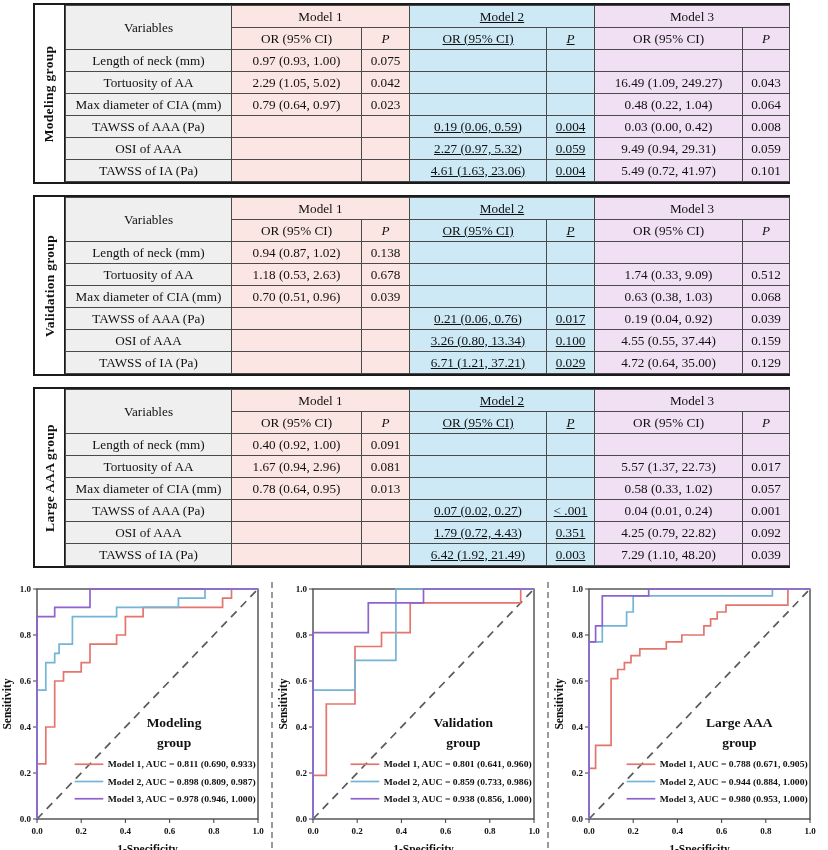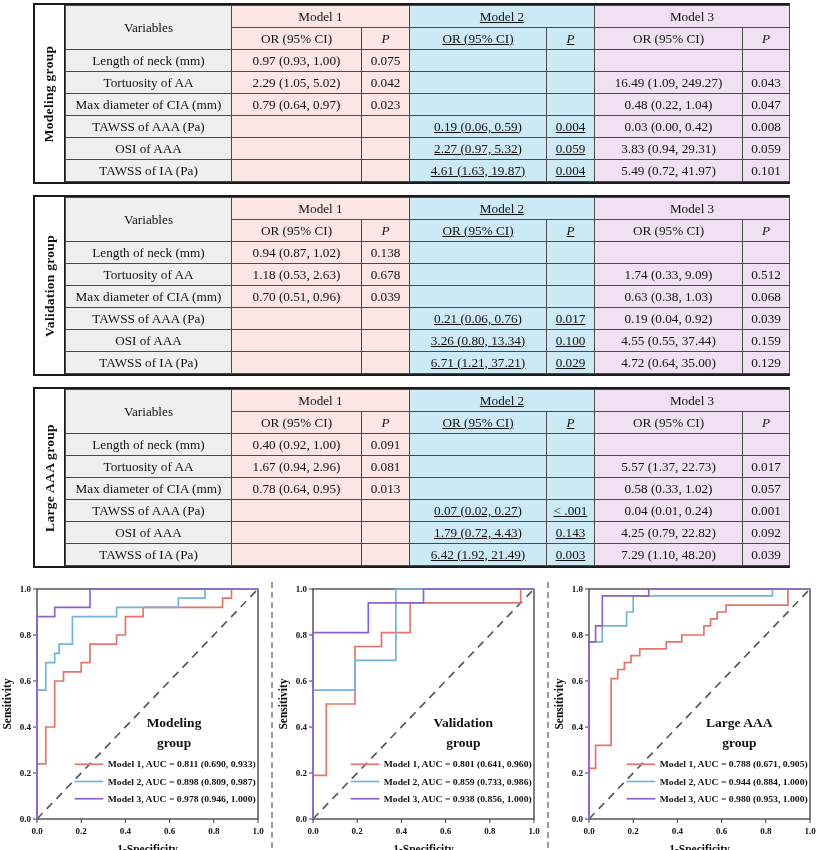--- a/index.html
+++ b/index.html
@@ -80,45 +80,45 @@
               <td class="bg-m3">16.49 (1.09, 249.27)</td>
               <td class="bg-m3 bold">0.043</td>
             </tr>
             <tr>
               <td class="var-cell">Max diameter of CIA (mm)</td>
               <td class="bg-m1">0.79 (0.64, 0.97)</td>
               <td class="bg-m1 bold">0.023</td>
               <td class="bg-m2"></td>
               <td class="bg-m2"></td>
               <td class="bg-m3">0.48 (0.22, 1.04)</td>
-              <td class="bg-m3">0.047</td>
+              <td class="bg-m3">0.064</td>
             </tr>
             <tr>
               <td class="var-cell">TAWSS of AAA (Pa)</td>
               <td class="bg-m1"></td>
               <td class="bg-m1"></td>
               <td class="bg-m2">0.19 (0.06, 0.59)</td>
               <td class="bg-m2 bold">0.004</td>
               <td class="bg-m3">0.03 (0.00, 0.42)</td>
               <td class="bg-m3 bold">0.008</td>
             </tr>
             <tr>
               <td class="var-cell">OSI of AAA</td>
               <td class="bg-m1"></td>
               <td class="bg-m1"></td>
               <td class="bg-m2">2.27 (0.97, 5.32)</td>
               <td class="bg-m2">0.059</td>
-              <td class="bg-m3">3.83 (0.94, 29.31)</td>
+              <td class="bg-m3">9.49 (0.94, 29.31)</td>
               <td class="bg-m3">0.059</td>
             </tr>
             <tr>
               <td class="var-cell">TAWSS of IA (Pa)</td>
               <td class="bg-m1"></td>
               <td class="bg-m1"></td>
-              <td class="bg-m2">4.61 (1.63, 19.87)</td>
+              <td class="bg-m2">4.61 (1.63, 23.06)</td>
               <td class="bg-m2 bold">0.004</td>
               <td class="bg-m3">5.49 (0.72, 41.97)</td>
               <td class="bg-m3">0.101</td>
             </tr>
           </tbody>
       </table>
     </section>
 
     <section class="tbl-wrap">
       <div class="group-label">
@@ -274,21 +274,21 @@
               <td class="bg-m2">0.07 (0.02, 0.27)</td>
               <td class="bg-m2 bold">&lt; .001</td>
               <td class="bg-m3">0.04 (0.01, 0.24)</td>
               <td class="bg-m3 bold">0.001</td>
             </tr>
             <tr>
               <td class="var-cell">OSI of AAA</td>
               <td class="bg-m1"></td>
               <td class="bg-m1"></td>
               <td class="bg-m2">1.79 (0.72, 4.43)</td>
-              <td class="bg-m2">0.143</td>
+              <td class="bg-m2">0.351</td>
               <td class="bg-m3">4.25 (0.79, 22.82)</td>
               <td class="bg-m3">0.092</td>
             </tr>
             <tr>
               <td class="var-cell">TAWSS of IA (Pa)</td>
               <td class="bg-m1"></td>
               <td class="bg-m1"></td>
               <td class="bg-m2">6.42 (1.92, 21.49)</td>
               <td class="bg-m2 bold">0.003</td>
               <td class="bg-m3">7.29 (1.10, 48.20)</td>

